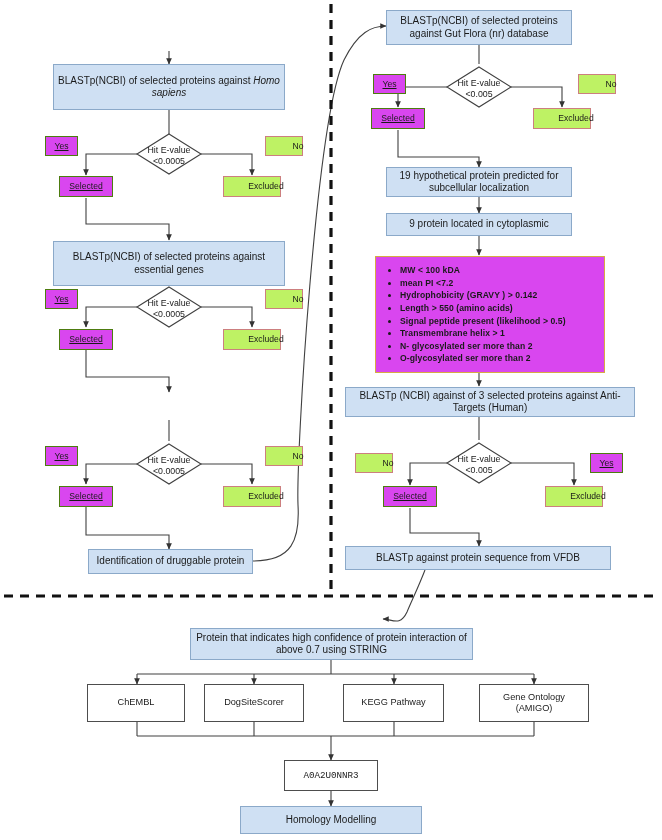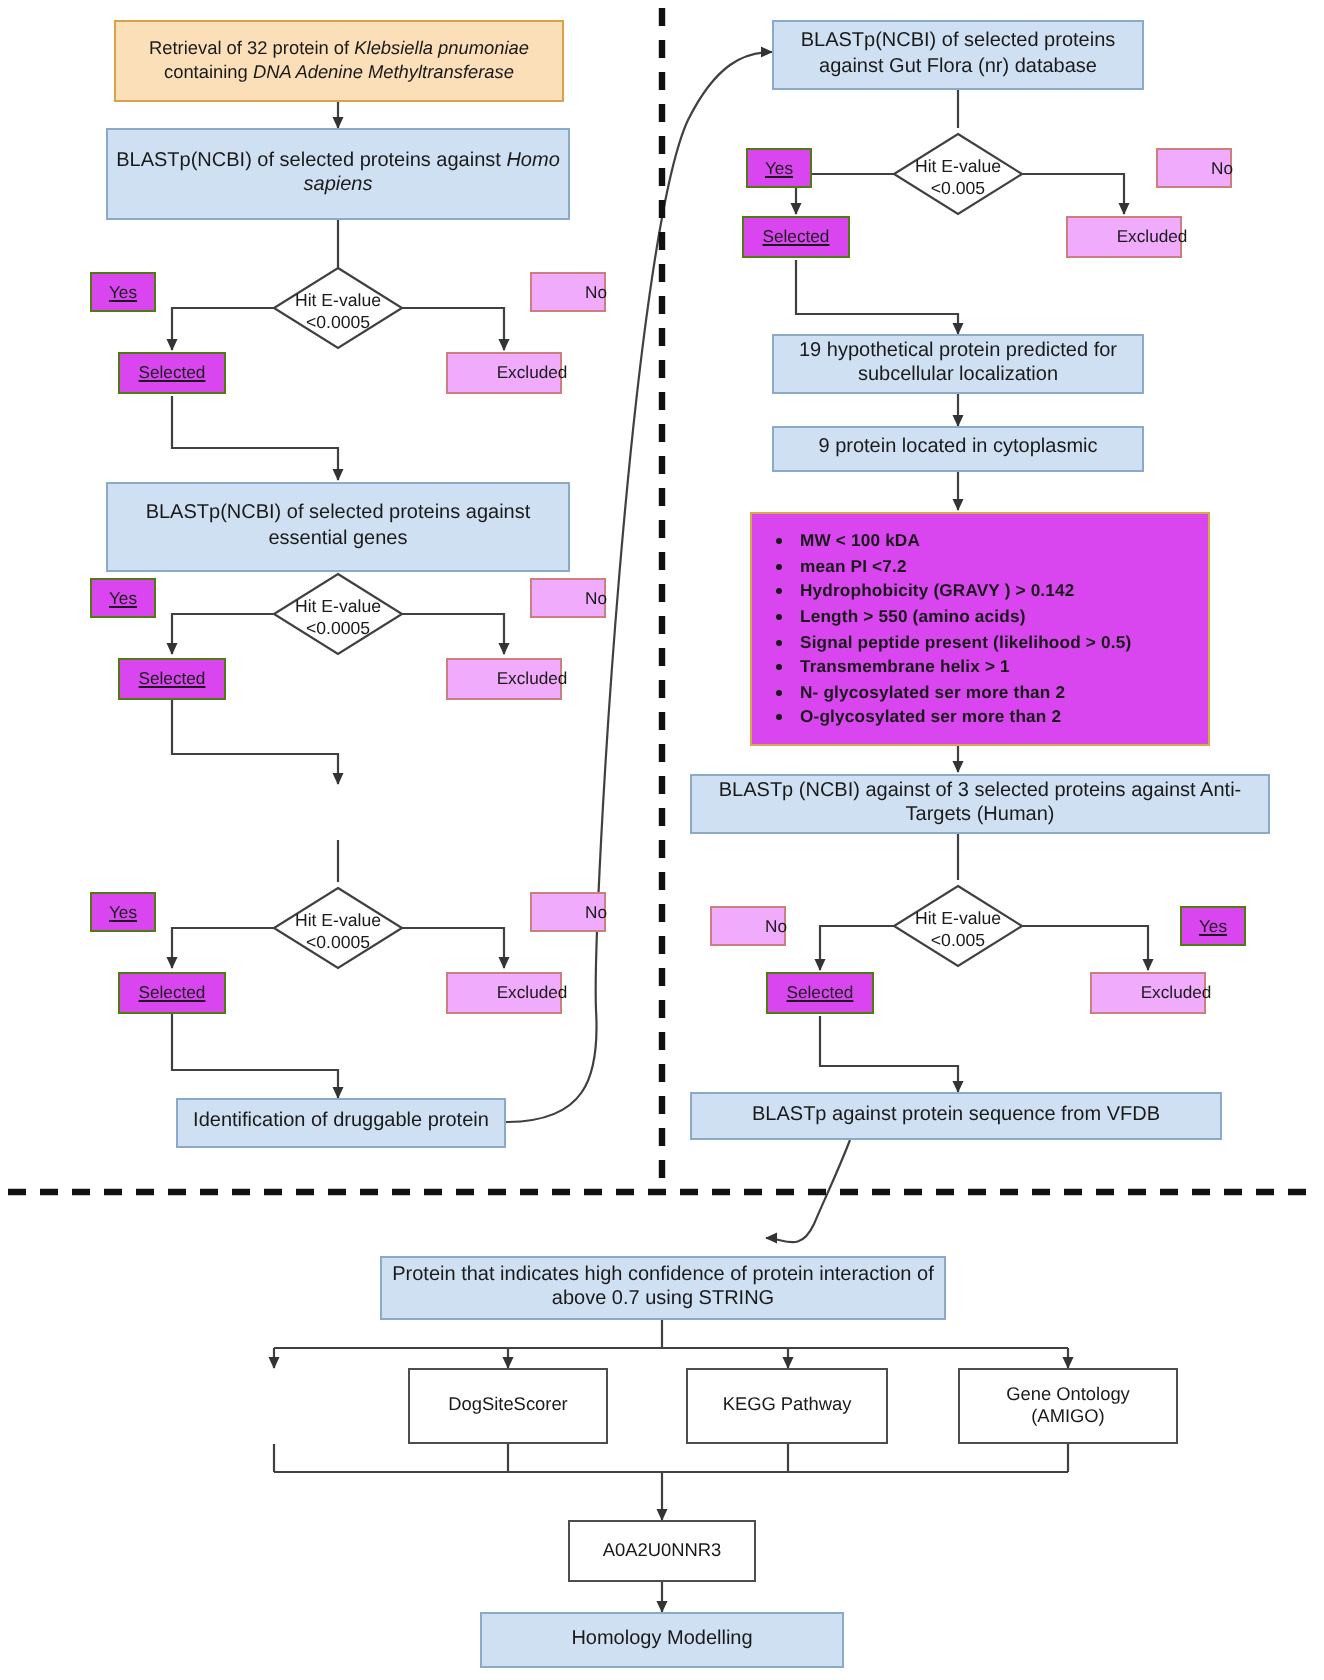--- a/index.html
+++ b/index.html
@@ -60,21 +60,21 @@
     line-height: 1.47;
     letter-spacing: 0.01em;
   }
   .yes {
     background: #d946ef;
     border: 1px solid #4d7c0f;
     font-size: 8.6px;
     text-decoration: underline;
   }
   .no {
-    background: #f0abfc;
+    background: #bef264;
     border: 1px solid #cc7f7f;
     font-size: 8.6px;
     padding-left: 32px;
   }
   .plain {
     background: #ffffff;
     border: 1px solid #4d4d4d;
     font-size: 9.2px;
   }
   .diamond-label {
@@ -163,23 +163,20 @@
       <polygon points="479,67 511,87 479,107 447,87"></polygon>
       <polygon points="479,443 511,463 479,483 447,463"></polygon>
     </g>
 
     <g stroke="#111111" stroke-width="3.2" stroke-dasharray="9,7" fill="none">
       <path d="M331,4 L331,596"></path>
       <path d="M4,596 L658,596"></path>
     </g>
   </svg>
 
-  <div class="node start" style="left:57px; top:10px; width:225px; height:41px;">
-    <span><span>Retrieval of 32 protein of </span><span class="ital">Klebsiella pnumoniae</span><br><span>containing </span><span class="ital">DNA Adenine Methyltransferase</span></span>
-  </div>
 
   <div class="node proc" style="left:53px; top:64px; width:232px; height:46px;">
     <span><span>BLASTp(NCBI) of selected proteins against </span><span class="ital">Homo sapiens</span></span>
   </div>
 
   <div class="diamond-label" style="left:134px; top:145px; width:70px;">
     <span>Hit E-value</span><br><span>&lt;0.0005</span>
   </div>
 
   <div class="node yes" style="left:45px; top:136px; width:33px; height:20px;">Yes</div>
@@ -242,21 +239,22 @@
   </div>
   <div class="node no" style="left:355px; top:453px; width:29px; height:20px;">No</div>
   <div class="node yes" style="left:590px; top:453px; width:33px; height:20px;">Yes</div>
   <div class="node yes" style="left:383px; top:486px; width:54px; height:21px;">Selected</div>
   <div class="node no" style="left:545px; top:486px; width:58px; height:21px;">Excluded</div>
 
   <div class="node proc" style="left:345px; top:546px; width:266px; height:24px;">BLASTp against protein sequence from VFDB</div>
 
   <div class="node proc" style="left:190px; top:628px; width:283px; height:32px;">Protein that indicates high confidence of protein interaction of above 0.7 using STRING</div>
 
+  <div class="node plain" style="left:87px; top:684px; width:98px; height:38px;">ChEMBL</div>
   <div class="node plain" style="left:204px; top:684px; width:100px; height:38px;">DogSiteScorer</div>
   <div class="node plain" style="left:343px; top:684px; width:101px; height:38px;">KEGG Pathway</div>
   <div class="node plain" style="left:479px; top:684px; width:110px; height:38px;">Gene Ontology (AMIGO)</div>
 
-  <div class="node plain" style="left:284px; top:760px; width:94px; height:31px;">A0A2U0NNR3</div>
+  <div class="node plain" style="left:284px; top:760px; width:94px; height:31px;font-family:Liberation Mono, monospace;">A0A2U0NNR3</div>
 
   <div class="node proc" style="left:240px; top:806px; width:182px; height:28px;">Homology Modelling</div>
 
 </div>
 
 </body></html>

